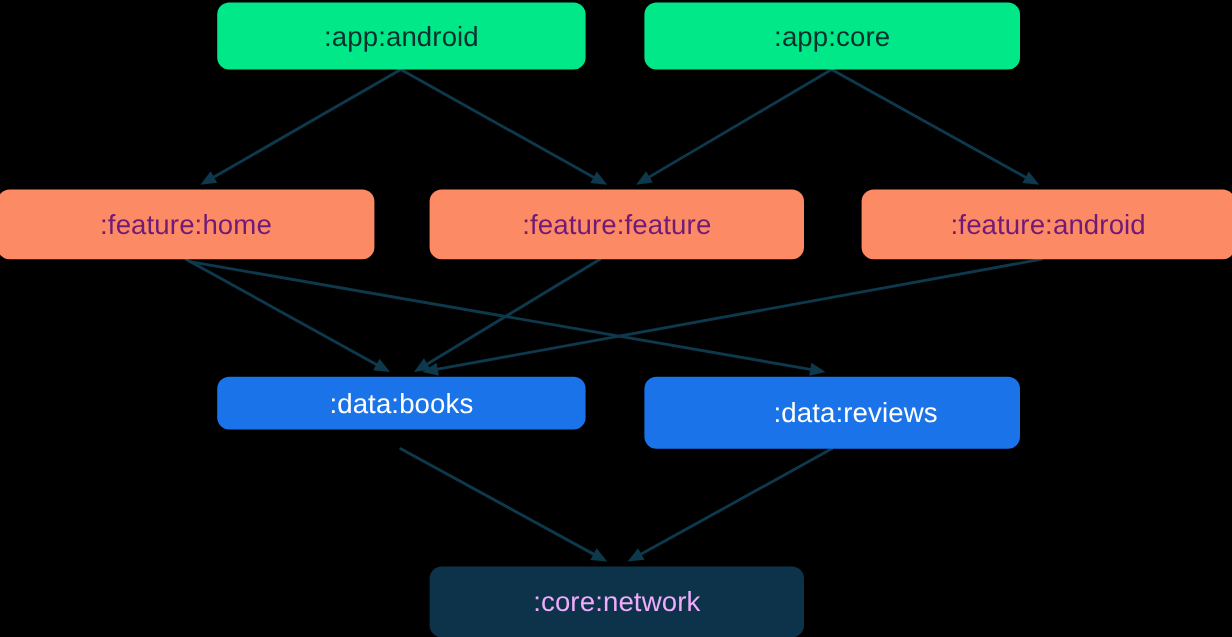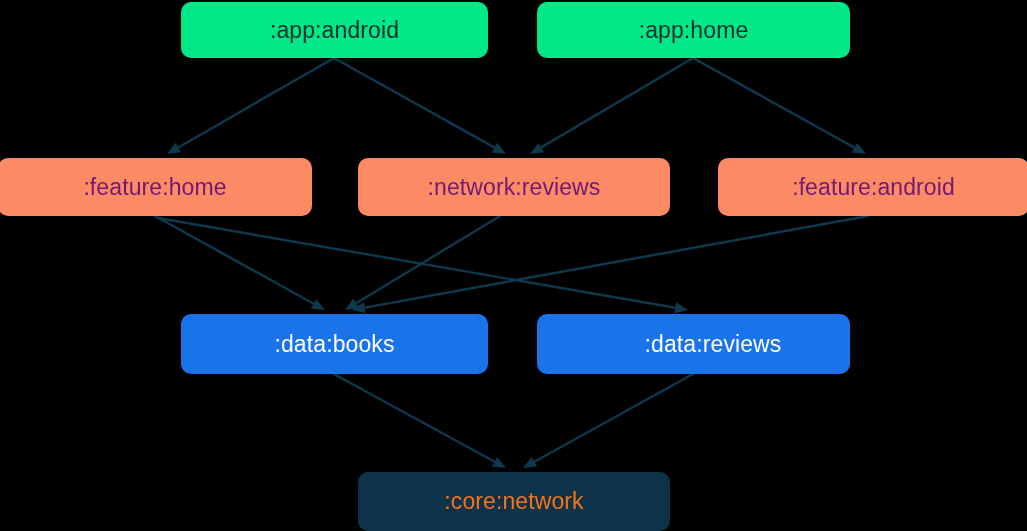--- a/index.html
+++ b/index.html
@@ -39,21 +39,21 @@
     overflow: hidden;
   }
   .node-label {
     display: block;
     font-size: 23px;
     letter-spacing: 0.1px;
   }
   .node.app .node-label { color: #05302e; }
   .node.feature .node-label { color: #701a75; }
   .node.data .node-label { color: #ffffff; }
-  .node.core .node-label { color: #f97316; }
+  .node.core .node-label { color: #f0abfc; }
 </style>
 </head>
 <body>
 
 <div id="canvas">
 
   <svg id="edge-layer" viewBox="0 0 1027 531" xmlns="http://www.w3.org/2000/svg">
       <line x1="334" y1="58" x2="178.2705109553404" y2="147.52114340291809" stroke="#0e394d" stroke-width="2.4" stroke-linecap="round"></line>
       <polygon points="167,154 175.52945624119036,142.75285030642792 181.01156566949044,152.28943649940825" fill="#0e394d"></polygon>
       <line x1="334" y1="58" x2="494.64842987380615" y2="147.6642399295662" stroke="#0e394d" stroke-width="2.4" stroke-linecap="round"></line>
@@ -74,36 +74,36 @@
       <polygon points="506,468 491.954812829112,466.5919100402597 497.2300484029217,456.93935133073546" fill="#0e394d"></polygon>
       <line x1="693" y1="374" x2="534.3766485525163" y2="461.70938256507924" stroke="#0e394d" stroke-width="2.4" stroke-linecap="round"></line>
       <polygon points="523,468 531.715233483896,456.8961851005531 537.0380636211365,466.52258002960536" fill="#0e394d"></polygon>
     </svg>
 
   <div class="node app" style="left: 181px; top: 2px; width: 307px; height: 56px; background: rgb(0, 232, 135);">
     <span class="node-label">:app:android</span>
   </div>
 
   <div class="node app" style="left: 537px; top: 2px; width: 313px; height: 56px; background: rgb(0, 232, 135);">
-    <span class="node-label">:app:home</span>
+    <span class="node-label">:app:core</span>
   </div>
 
   <div class="node feature" style="left: -2px; top: 158px; width: 314px; height: 58px; background: rgb(252, 138, 101);">
     <span class="node-label">:feature:home</span>
   </div>
 
   <div class="node feature" style="left: 358px; top: 158px; width: 312px; height: 58px; background: rgb(252, 138, 101);">
-    <span class="node-label">:network:reviews</span>
+    <span class="node-label">:feature:feature</span>
   </div>
 
   <div class="node feature" style="left: 718px; top: 158px; width: 311px; height: 58px; background: rgb(252, 138, 101);">
     <span class="node-label">:feature:android</span>
   </div>
 
-  <div class="node data" style="left: 181px; top: 314px; width: 307px; height: 60px; background: rgb(26, 115, 232);">
+  <div class="node data" style="left: 181px; top: 314px; width: 307px; height: 44px; background: rgb(26, 115, 232);">
     <span class="node-label">:data:books</span>
   </div>
 
   <div class="node data" style="left: 537px; top: 314px; width: 313px; height: 60px; background: rgb(26, 115, 232); padding-left: 39px;">
     <span class="node-label">:data:reviews</span>
   </div>
 
   <div class="node core" style="left: 358px; top: 472px; width: 312px; height: 59px; background: rgb(12, 51, 73);">
     <span class="node-label">:core:network</span>
   </div>

